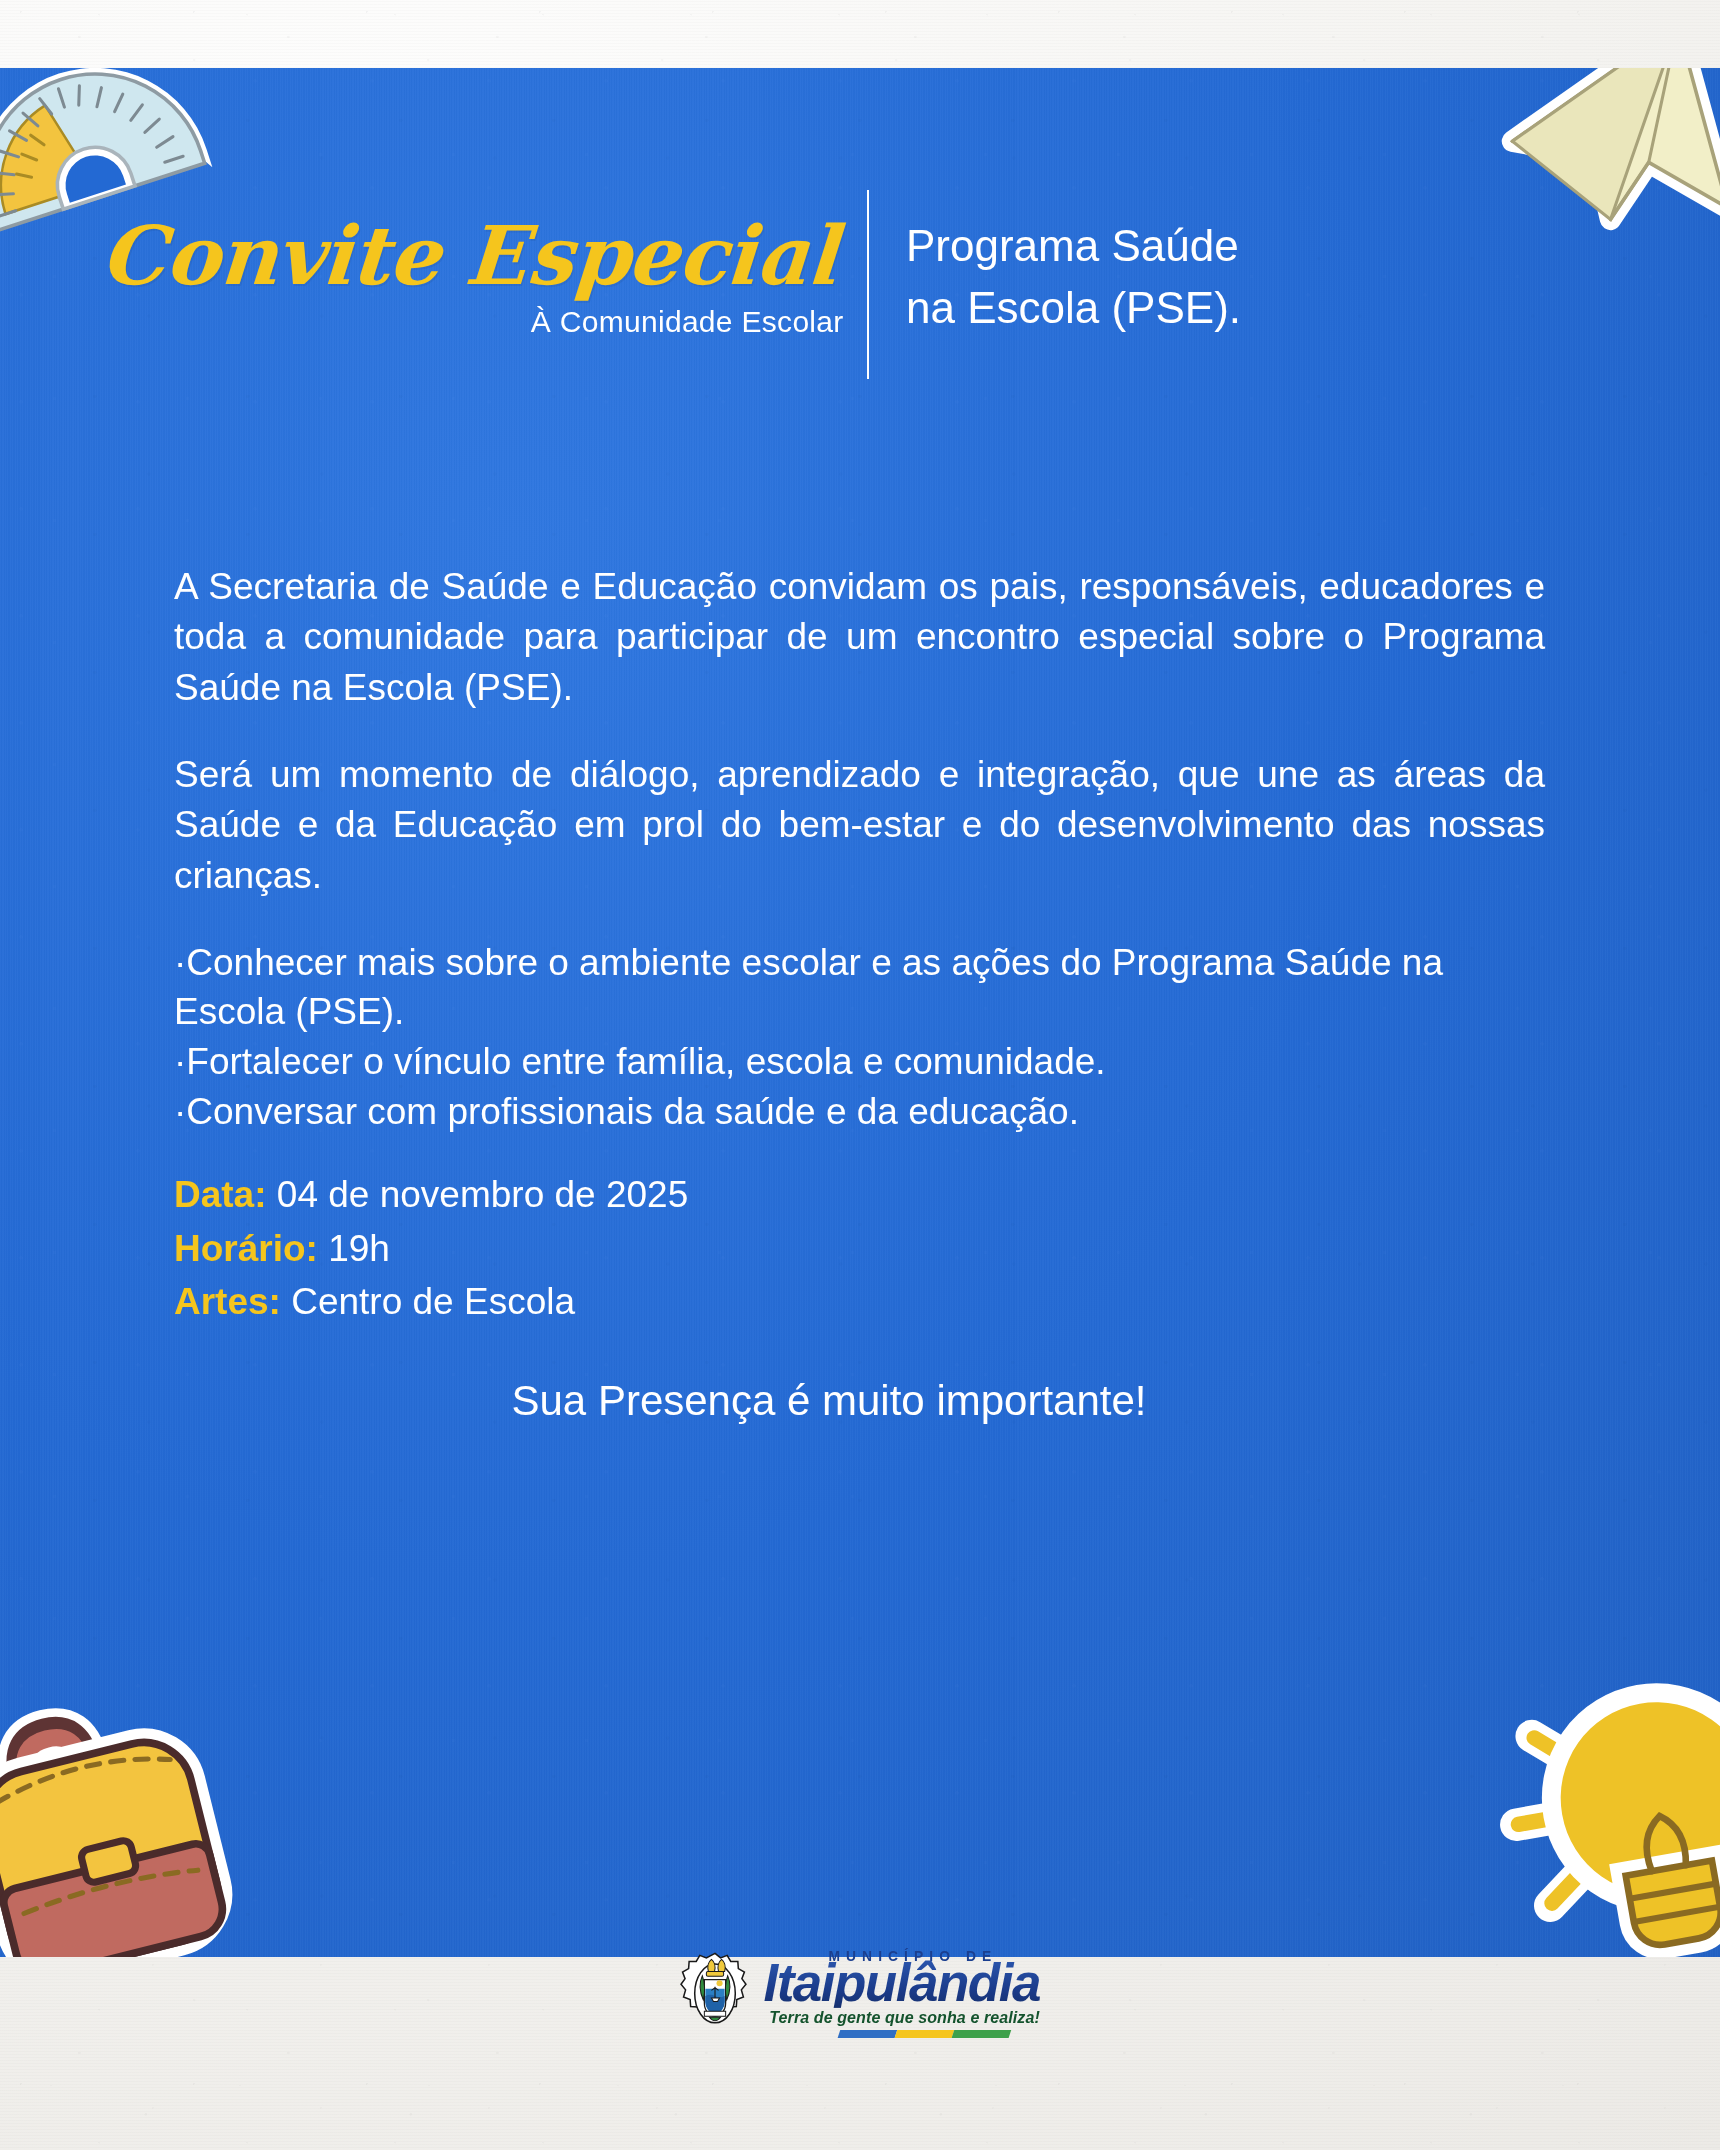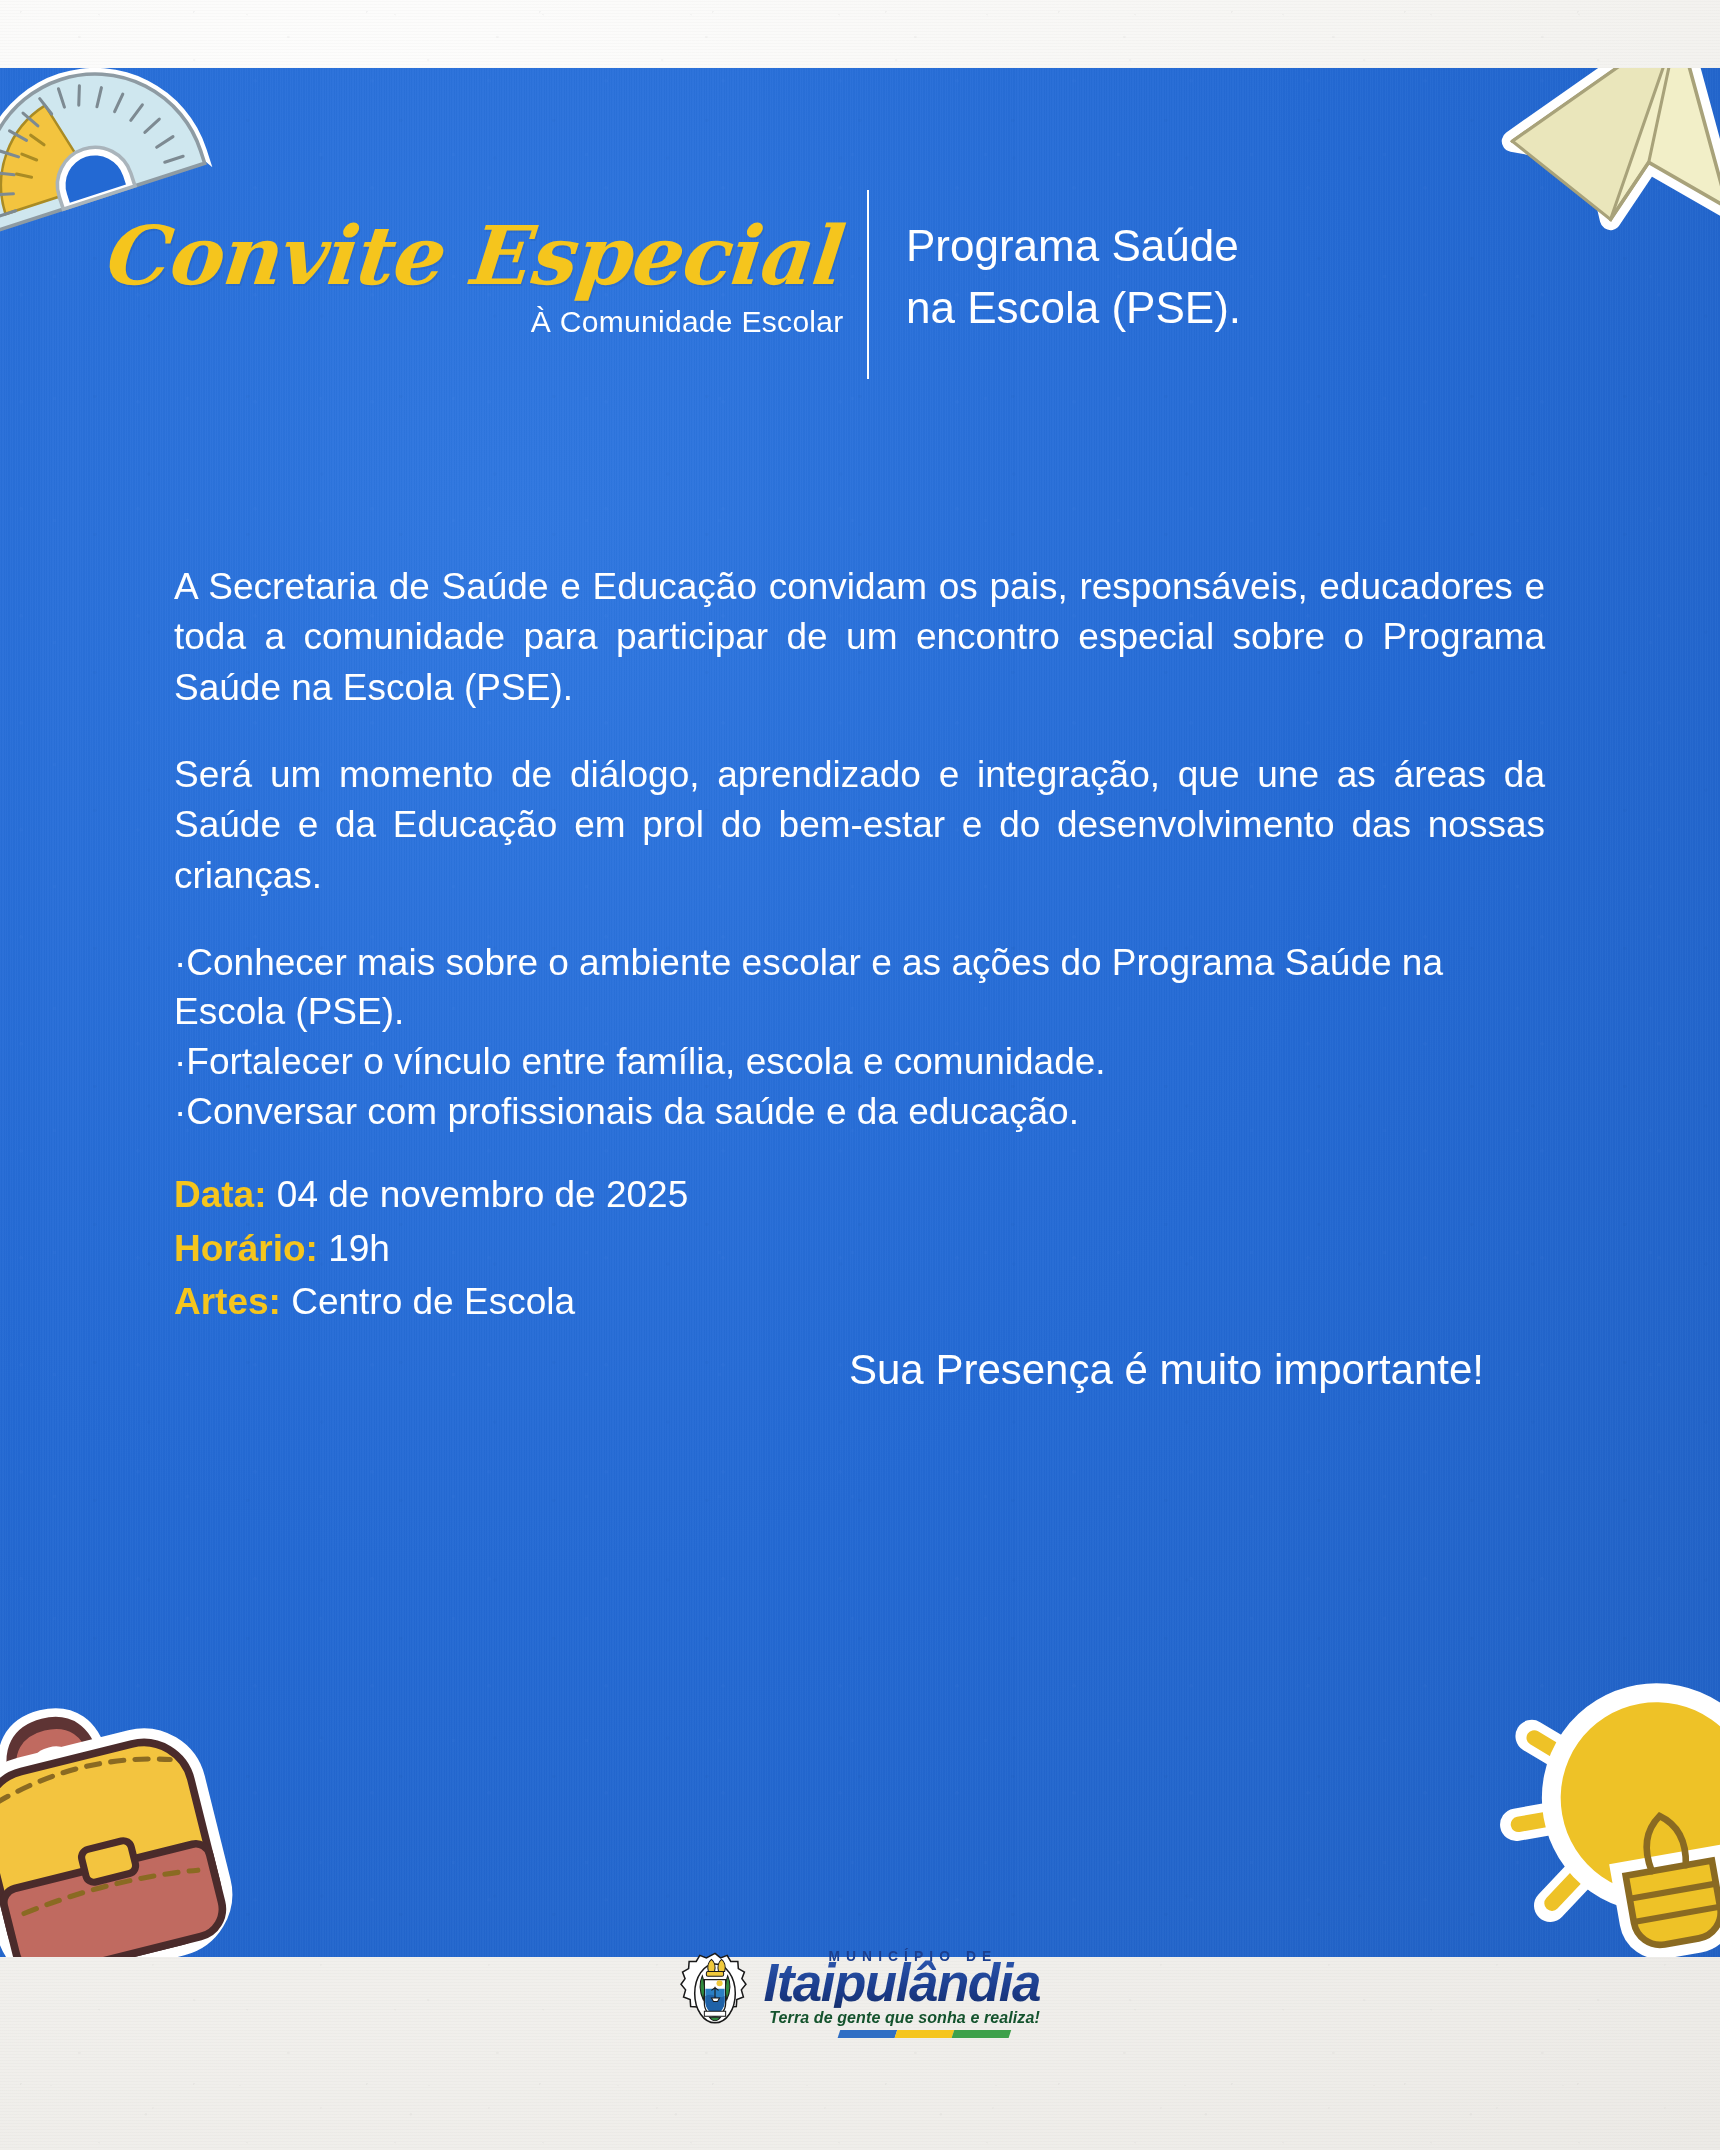--- a/index.html
+++ b/index.html
@@ -136,22 +136,22 @@
   .bullet{ margin:0; }
 
   .details{ margin:0 0 0 0; }
   .detail-row{
     font-size:37px;line-height:1.45;color:#ffffff;font-weight:400;
     white-space:nowrap;
   }
   .detail-label{ color:#f5c51d;font-weight:700;margin-top:48px; }
 
   .closing{
-    margin-top:17px;
-    text-align:right;
+    margin-top:48px;
+    text-align:center;
     color:#ffffff;
     font-size:42px;
     font-weight:500;
     padding-right:61px;
   }
 
   
   .footer{
     position:absolute;left:0;right:0;top:1956px;height:194px;
     display:flex;align-items:flex-start;justify-content:center;

